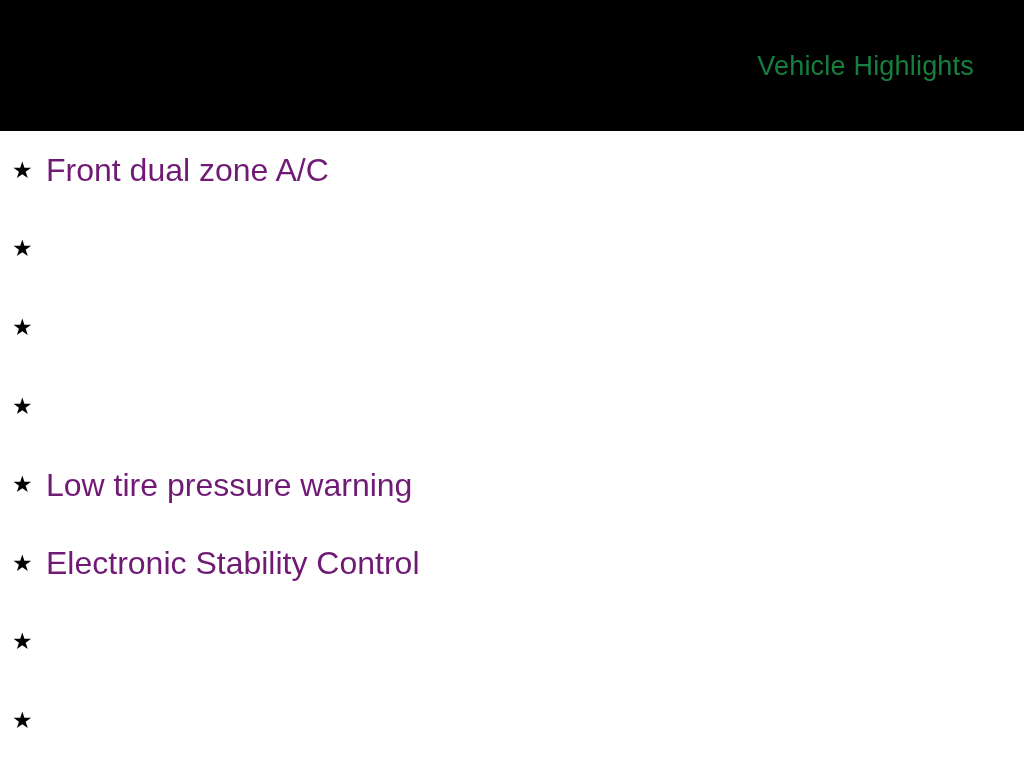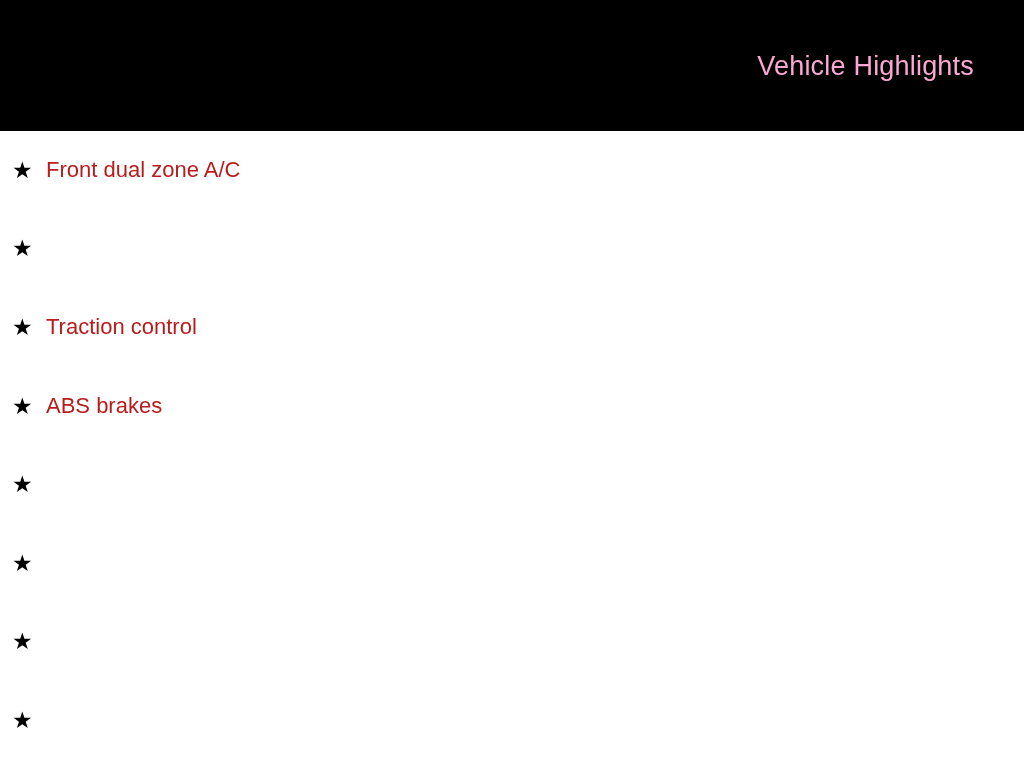--- a/index.html
+++ b/index.html
@@ -25,21 +25,21 @@
     left: 0;
     width: 1024px;
     height: 131px;
     background: #000000;
     box-sizing: border-box;
   }
   .header-title {
     position: absolute;
     right: 50px;
     top: 49px;
-    color: #f9a8d4;
+    color: #15803d;
     font-size: 27px;
     font-weight: normal;
     letter-spacing: 0.2px;
     line-height: 34px;
     white-space: nowrap;
   }
   .highlights-list {
     position: absolute;
     top: 131px;
     left: 0;
@@ -58,22 +58,22 @@
   .bullet-star {
     display: inline-block;
     width: 34px;
     flex: 0 0 34px;
     color: #000000;
     font-size: 23px;
     line-height: 1;
     text-align: left;
   }
   .item-label {
-    color: #b91c1c;
-    font-size: 22px;
+    color: #701a75;
+    font-size: 32px;
     line-height: 30px;
     white-space: nowrap;
   }
 </style>
 </head>
 <body>
 
 <div class="page">
 
   <div class="header-bar">
@@ -86,34 +86,34 @@
       <span class="bullet-star">★</span>
       <span class="item-label">Front dual zone A/C</span>
     </li>
 
     <li class="highlight-item">
       <span class="bullet-star">★</span>
     </li>
 
     <li class="highlight-item">
       <span class="bullet-star">★</span>
-      <span class="item-label">Traction control</span>
-    </li>
-
-    <li class="highlight-item">
-      <span class="bullet-star">★</span>
-      <span class="item-label">ABS brakes</span>
     </li>
 
     <li class="highlight-item">
       <span class="bullet-star">★</span>
     </li>
 
     <li class="highlight-item">
       <span class="bullet-star">★</span>
+      <span class="item-label">Low tire pressure warning</span>
+    </li>
+
+    <li class="highlight-item">
+      <span class="bullet-star">★</span>
+      <span class="item-label">Electronic Stability Control</span>
     </li>
 
     <li class="highlight-item">
       <span class="bullet-star">★</span>
     </li>
 
     <li class="highlight-item">
       <span class="bullet-star">★</span>
     </li>
 

